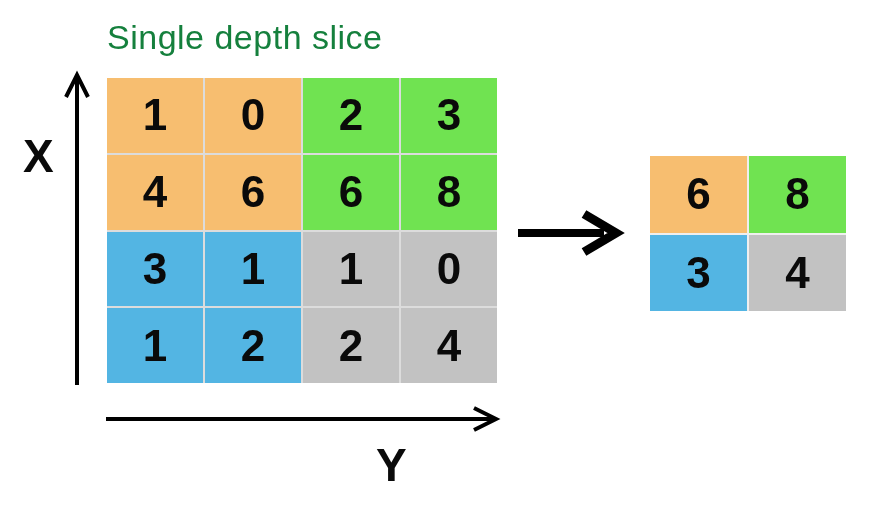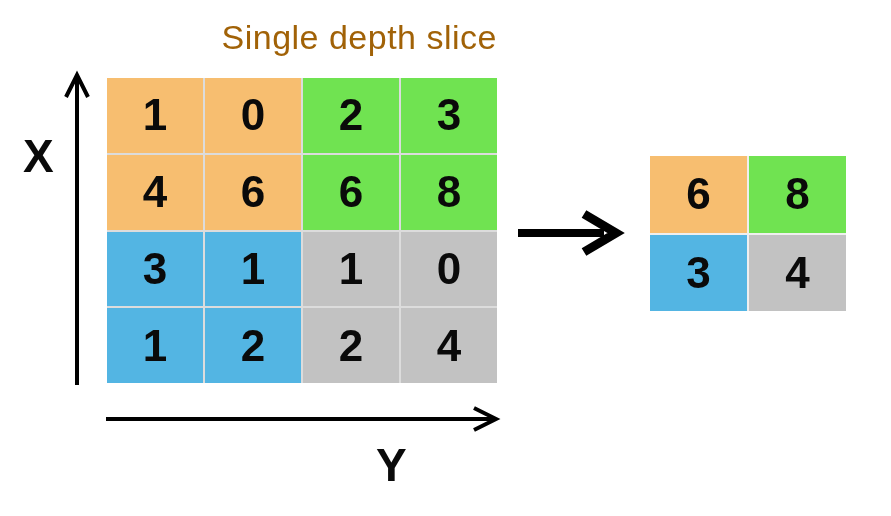--- a/index.html
+++ b/index.html
@@ -13,24 +13,24 @@
     width: 891px;
     height: 516px;
     background: #ffffff;
     overflow: hidden;
   }
   #diagram-title {
     position: absolute;
     left: 107px;
     top: 18px;
     width: 390px;
-    text-align: right;
+    text-align: left;
     font-size: 34px;
     font-weight: 400;
-    color: #a16207;
+    color: #15803d;
     letter-spacing: 0.5px;
   }
   .grid {
     position: absolute;
     display: grid;
     gap: 2px;
   }
   #input-grid {
     left: 107px;
     top: 78px;

